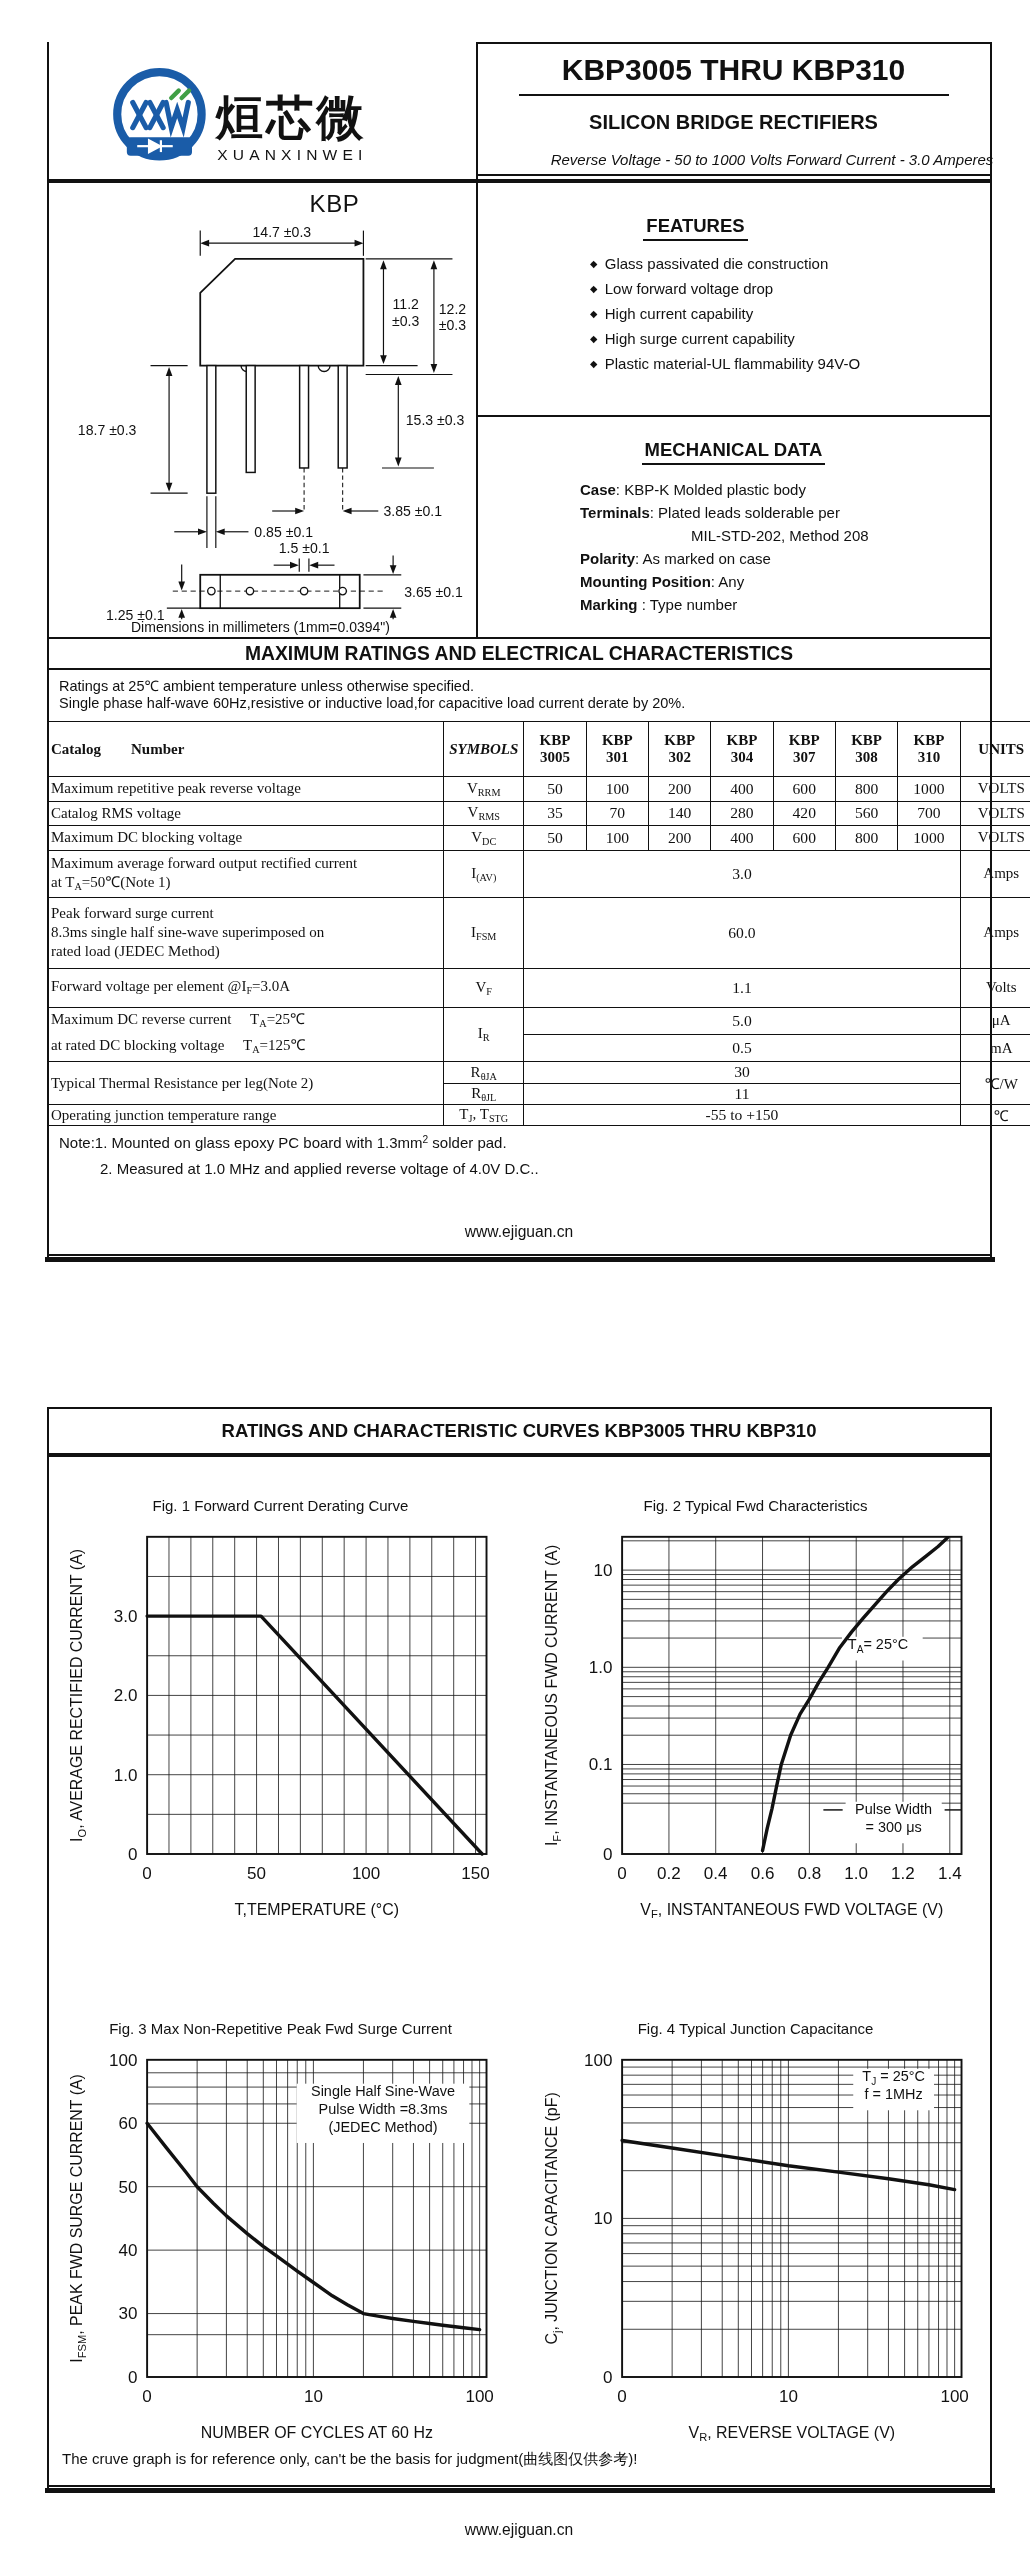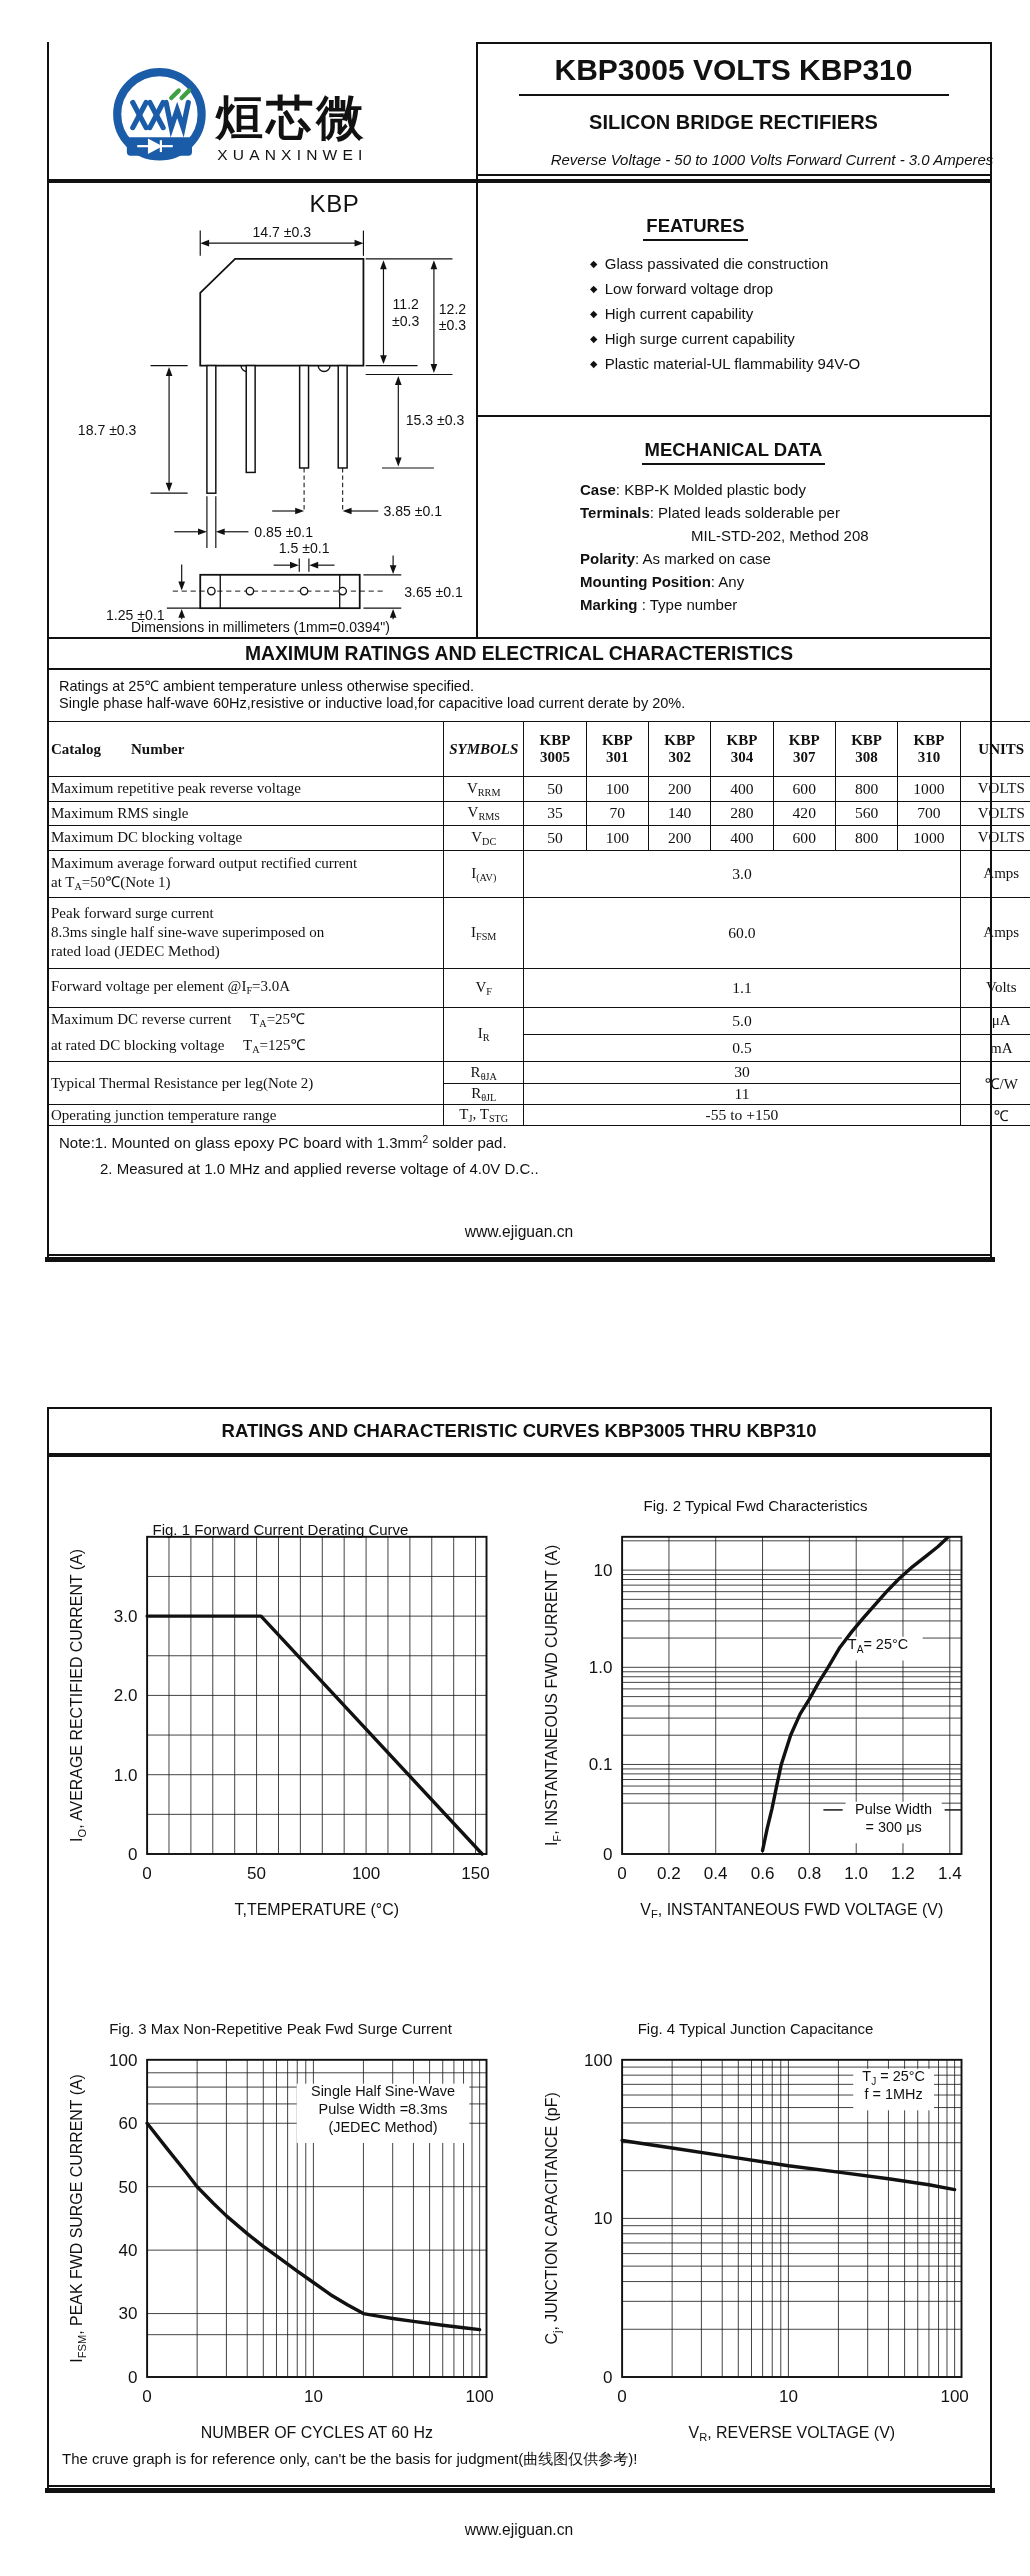--- a/index.html
+++ b/index.html
@@ -62,21 +62,21 @@
       <path d="M90,115 L106,115" fill="none"></path>
       <path d="M106,107 L106,123 L121,115 Z"></path>
       <path d="M122,107 L122,123" fill="none"></path>
       <path d="M122,115 L138,115" fill="none"></path>
     </g>
     <text x="196" y="98" font-size="64" font-weight="600" letter-spacing="4" fill="#111">烜芯微</text>
     <text x="198" y="134" font-size="21" letter-spacing="7" fill="#111">XUANXINWEI</text>
   </svg>
 </div>
 
-<div class="abs ctr bold" style="left:476px;top:53px;width:515px;font-size:30px;">KBP3005 VOLTS KBP310</div>
+<div class="abs ctr bold" style="left:476px;top:53px;width:515px;font-size:30px;">KBP3005 THRU KBP310</div>
 <div class="hline" style="left:519px;top:94px;width:430px;height:2.2px;"></div>
 <div class="abs ctr bold" style="left:476px;top:111px;width:515px;font-size:20px;">SILICON BRIDGE RECTIFIERS</div>
 <div class="abs ctr it" style="left:479px;top:151px;width:586px;font-size:15px;">Reverse Voltage - 50 to 1000 Volts    Forward Current -  3.0 Amperes</div>
 
 <div class="abs ctr" style="left:223px;top:190px;width:223px;font-size:24px;letter-spacing:0.7px;">KBP</div>
 
 <svg class="abs" style="left:63px;top:220px;" width="408" height="401" viewBox="0 0 550 540">
   <g stroke="#111" stroke-width="1.6" fill="none">
 
     <line x1="185" y1="14" x2="185" y2="48"></line>
@@ -279,21 +279,21 @@
           <td class="val">50</td>
           <td class="val">100</td>
           <td class="val">200</td>
           <td class="val">400</td>
           <td class="val">600</td>
           <td class="val">800</td>
           <td class="val">1000</td>
           <td class="unit">VOLTS</td>
         </tr>
         <tr style="height: 24.5px;">
-          <td class="lbl"><span>Maximum RMS single</span></td>
+          <td class="lbl"><span>Catalog RMS voltage</span></td>
           <td class="sym"><span>V</span><sub>RMS</sub></td>
           <td class="val">35</td>
           <td class="val">70</td>
           <td class="val">140</td>
           <td class="val">280</td>
           <td class="val">420</td>
           <td class="val">560</td>
           <td class="val">700</td>
           <td class="unit">VOLTS</td>
         </tr>
@@ -362,21 +362,21 @@
 <div class="abs ctr" style="left:47px;top:1223px;width:944px;font-size:15.6px;">www.ejiguan.cn</div>
 
 <div class="hline" style="left:47px;top:1407px;width:944px;height:1.5px;"></div>
 <div class="vline" style="left:47px;top:1407px;width:1.5px;height:1085px;"></div>
 <div class="vline" style="left:990px;top:1407px;width:1.5px;height:1085px;"></div>
 <div class="abs ctr bold" style="left:47px;top:1420px;width:944px;font-size:18.5px;">RATINGS AND CHARACTERISTIC CURVES KBP3005 THRU KBP310</div>
 <div class="hline" style="left:47px;top:1453px;width:944px;height:3.7px;"></div>
 <div class="hline" style="left:47px;top:2485px;width:944px;height:1.5px;"></div>
 <div class="hline" style="left:45px;top:2488px;width:950px;height:4.5px;"></div>
 
-<div class="abs ctr" style="left:58px;top:1497px;width:445px;font-size:15px;margin-top:24px;">Fig. 1 Forward Current Derating Curve</div>
+<div class="abs ctr" style="left:58px;top:1497px;width:445px;font-size:15px;">Fig. 1 Forward Current Derating Curve</div>
 <div class="abs ctr" style="left:533px;top:1497px;width:445px;font-size:15px;">Fig. 2  Typical Fwd Characteristics</div>
 <svg class="abs" style="left:58px;top:1522px;" width="445" height="415" viewBox="0 0 600 560">
     <g stroke="#1a1a1a" stroke-width="1.1">
       <line x1="149.5" y1="20" x2="149.5" y2="448"></line>
       <line x1="179.1" y1="20" x2="179.1" y2="448"></line>
       <line x1="208.6" y1="20" x2="208.6" y2="448"></line>
       <line x1="238.2" y1="20" x2="238.2" y2="448"></line>
       <line x1="267.7" y1="20" x2="267.7" y2="448"></line>
       <line x1="297.3" y1="20" x2="297.3" y2="448"></line>
       <line x1="326.8" y1="20" x2="326.8" y2="448"></line>

